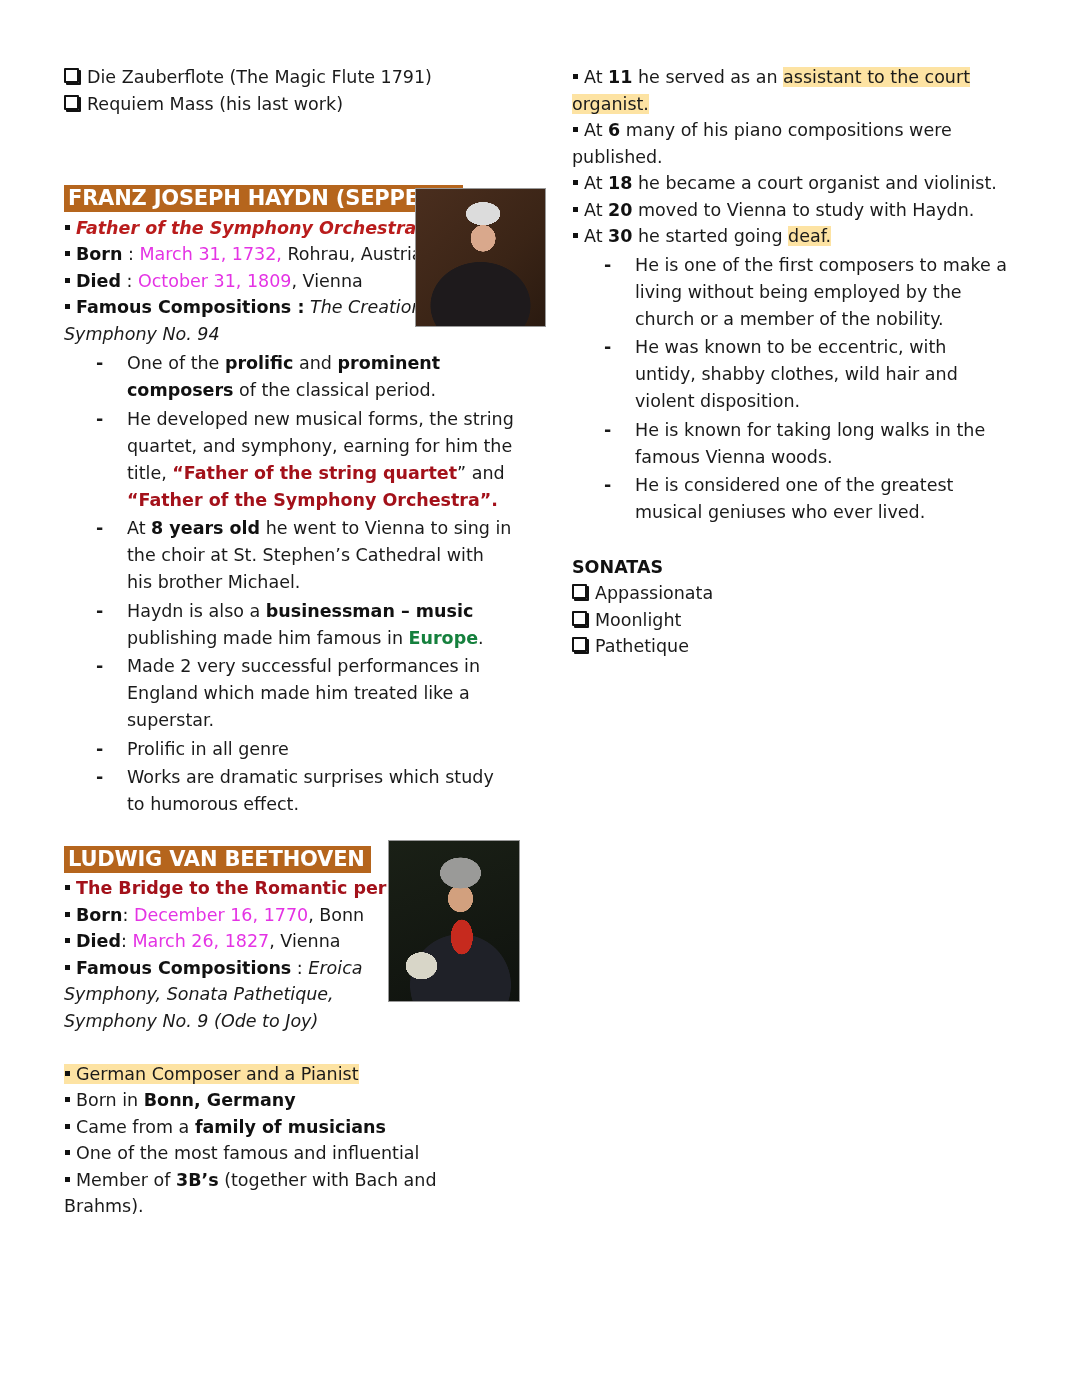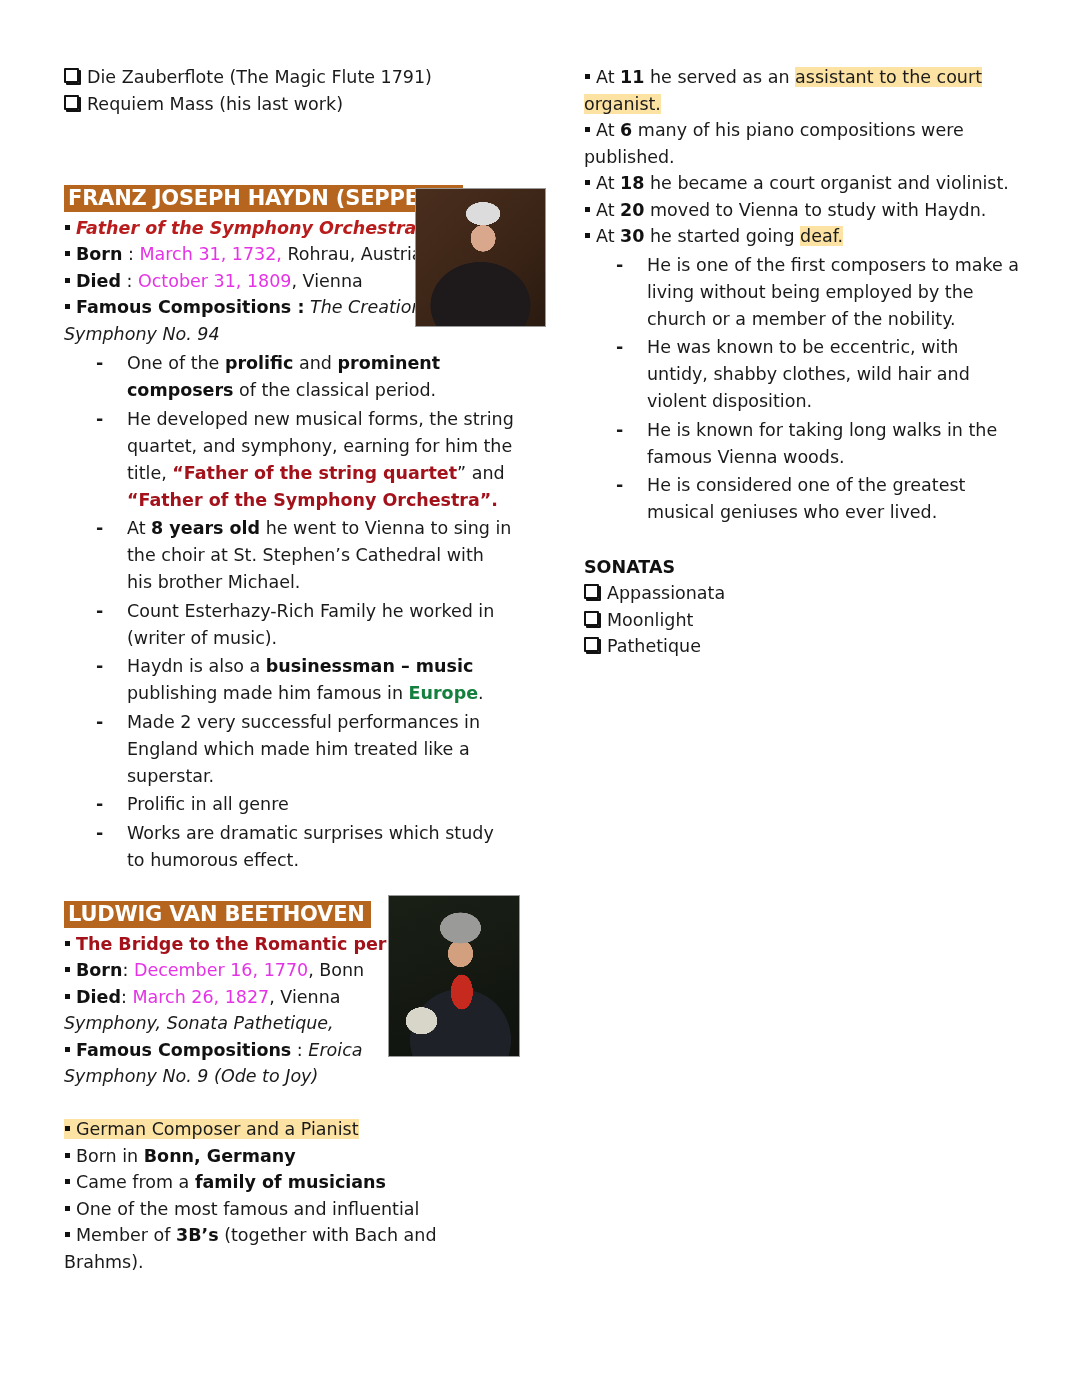--- a/index.html
+++ b/index.html
@@ -3,21 +3,21 @@
 <meta charset="utf-8">
 <style>
   html, body { margin: 0; padding: 0; background: #ffffff; }
   body {
     width: 1080px; height: 1397px; position: relative; overflow: hidden;
     font-family: "DejaVu Sans", "Liberation Sans", sans-serif;
     color: #1a1a1a; font-size: 17.5px;
   }
   .col { position: absolute; top: 64px; }
   .left { left: 64px; width: 470px; }
-  .right { left: 584px; width: 450px; }
+  .right { left: 572px; width: 450px; }
   .line { line-height: 26.5px; white-space: nowrap; }
   .chk { display: inline-block; width: 11px; height: 11px; border: 2px solid #111; border-radius: 1px; margin-right: 8px; position: relative; top: 0px; box-shadow: 2px 2px 0 #111; }
   .sq { display: inline-block; width: 5px; height: 5px; background: #111; margin: 0 6px 3px 1px; vertical-align: middle; }
   .hdr { display: inline-block; background: #b5651d; color: #fff; font-weight: bold; padding: 1px 6px 2px 4px; font-size: 21px; letter-spacing: -0.2px; line-height: 24px; }
   b { font-weight: bold; color: #111; }
   .pink { color: #e433e4; }
   .red-it { color: #b91c1c; font-style: italic; font-weight: bold; }
   .maroon { color: #a3111a; font-weight: bold; }
   .gold { color: #15803d; font-weight: bold; }
   .hl { background: #fde3a3; }
@@ -43,39 +43,38 @@
     <div class="line"><span class="sq"></span><span class="red-it">Father of the Symphony Orchestra</span></div>
     <div class="line"><span class="sq"></span><b>Born</b> : <span class="pink">March 31, 1732,</span><span> Rohrau, Austria</span></div>
     <div class="line"><span class="sq"></span><b>Died</b> : <span class="pink">October 31, 1809</span><span>, Vienna</span></div>
     <div class="line"><span class="sq"></span><b>Famous Compositions :</b><i> The Creation,</i></div>
     <div class="line" style="margin-bottom:3px"><i>Symphony No. 94</i></div>
 
     <ul class="dashlist" style="width:450px">
       <li><span>One of the </span><b>prolific</b><span> and </span><b>prominent composers</b><span> of the classical period.</span></li>
       <li><span>He developed new musical forms, the string quartet, and symphony, earning for him the title, </span><span class="maroon">“Father of the string quartet</span><span>” and </span><span class="maroon">“Father of the Symphony Orchestra”.</span></li>
       <li><span>At </span><b>8 years old</b><span> he went to Vienna to sing in the choir at St. Stephen’s Cathedral with his brother Michael.</span></li>
-      <li><span>Count Esterhazy-Rich Family he worked in (writer of music).</span></li>
       <li><span>Haydn is also a </span><b>businessman – music</b><span> publishing made him famous in </span><span class="gold">Europe</span><span>.</span></li>
       <li><span>Made 2 very successful performances in England which made him treated like a superstar.</span></li>
       <li><span>Prolific in all genre</span></li>
       <li><span>Works are dramatic surprises which study to humorous effect.</span></li>
     </ul>
   </section>
 
   <div style="height:26px"></div>
 
   <section style="position:relative;">
     <div class="portrait" style="left:324px; top:-6px; width:130px; height:160px; background: radial-gradient(ellipse 26% 16% at 55% 20%, #9a9a98 0 60%, transparent 61%), radial-gradient(ellipse 16% 14% at 55% 36%, #d2a07e 0 60%, transparent 61%), radial-gradient(ellipse 14% 18% at 56% 60%, #c62a1e 0 60%, transparent 61%), radial-gradient(ellipse 20% 14% at 25% 78%, #d8d6c8 0 60%, transparent 61%), radial-gradient(ellipse 55% 45% at 55% 90%, #1f2128 0 70%, transparent 71%), linear-gradient(160deg,#1a2016,#0f120e);" title="Portrait of Ludwig van Beethoven"></div>
 
     <div class="line" style="margin-bottom:2px"><span class="hdr">LUDWIG VAN BEETHOVEN</span></div>
     <div class="line"><span class="sq"></span><span class="maroon">The Bridge to the Romantic period</span></div>
     <div class="line"><span class="sq"></span><b>Born</b>: <span class="pink">December 16, 1770</span><span>, Bonn</span></div>
     <div class="line"><span class="sq"></span><b>Died</b>: <span class="pink">March 26, 1827</span><span>, Vienna</span></div>
+    <div class="line"><span class="sq"></span><b>Famous Compositions</b><span> : </span><i>Eroica</i></div>
     <div class="line"><i>Symphony, Sonata Pathetique,</i></div>
-    <div class="line"><span class="sq"></span><b>Famous Compositions</b><span> : </span><i>Eroica</i></div>
     <div class="line"><i>Symphony No. 9 (Ode to Joy)</i></div>
     <div class="sp"></div>
 
     <div class="line"><span class="hl"><span class="sq"></span><span>German Composer and a Pianist</span></span></div>
     <div class="line"><span class="sq"></span><span>Born in </span><b>Bonn, Germany</b></div>
     <div class="line"><span class="sq"></span><span>Came from a </span><b>family of musicians</b></div>
     <div class="line"><span class="sq"></span><span>One of the most famous and influential</span></div>
     <div class="line"><span class="sq"></span><span>Member of </span><b>3B’s</b><span> (together with Bach and</span></div>
     <div class="line"><span>Brahms).</span></div>
   </section>

